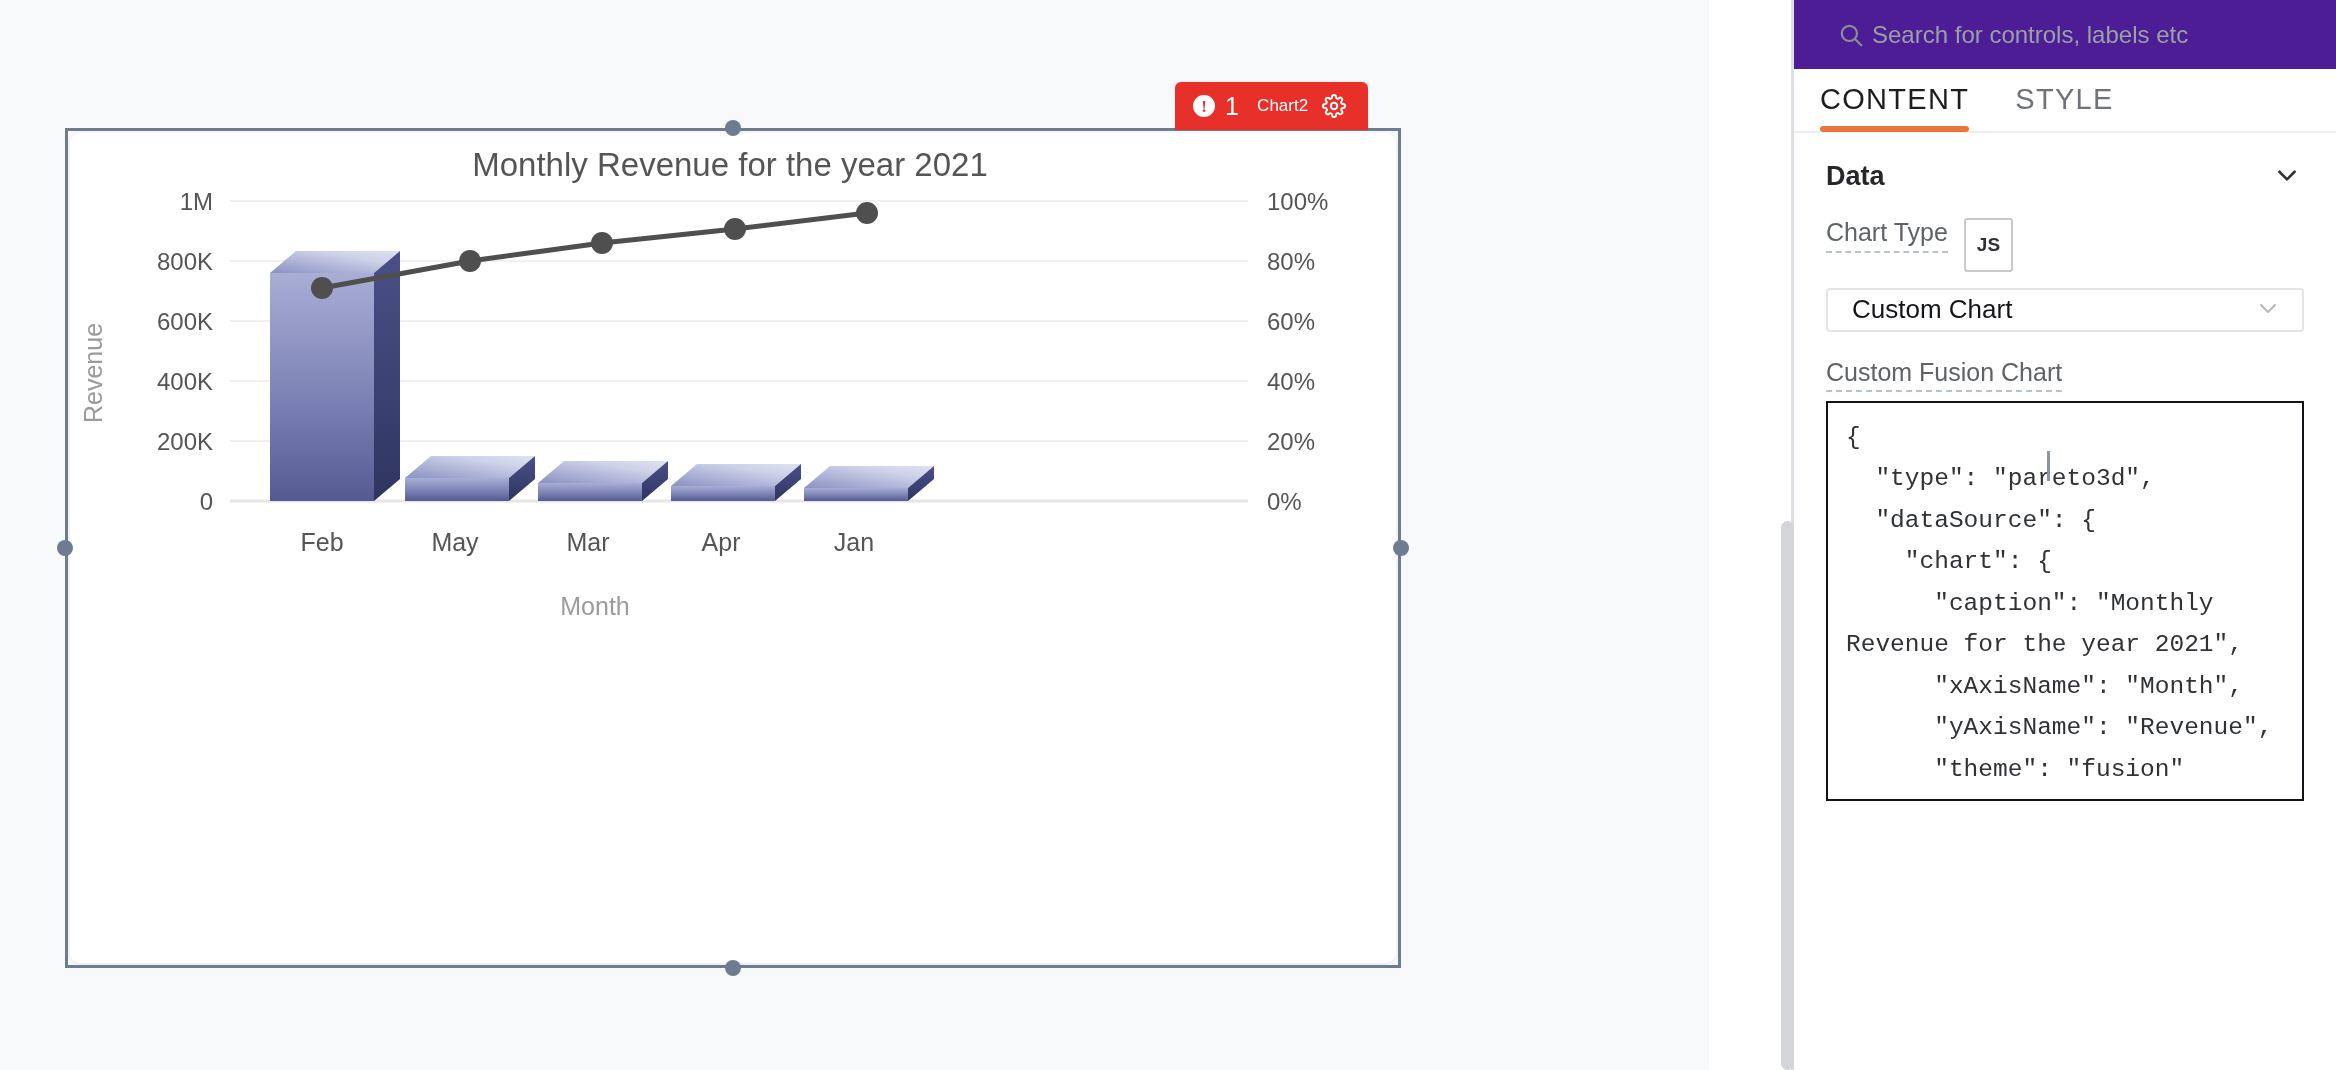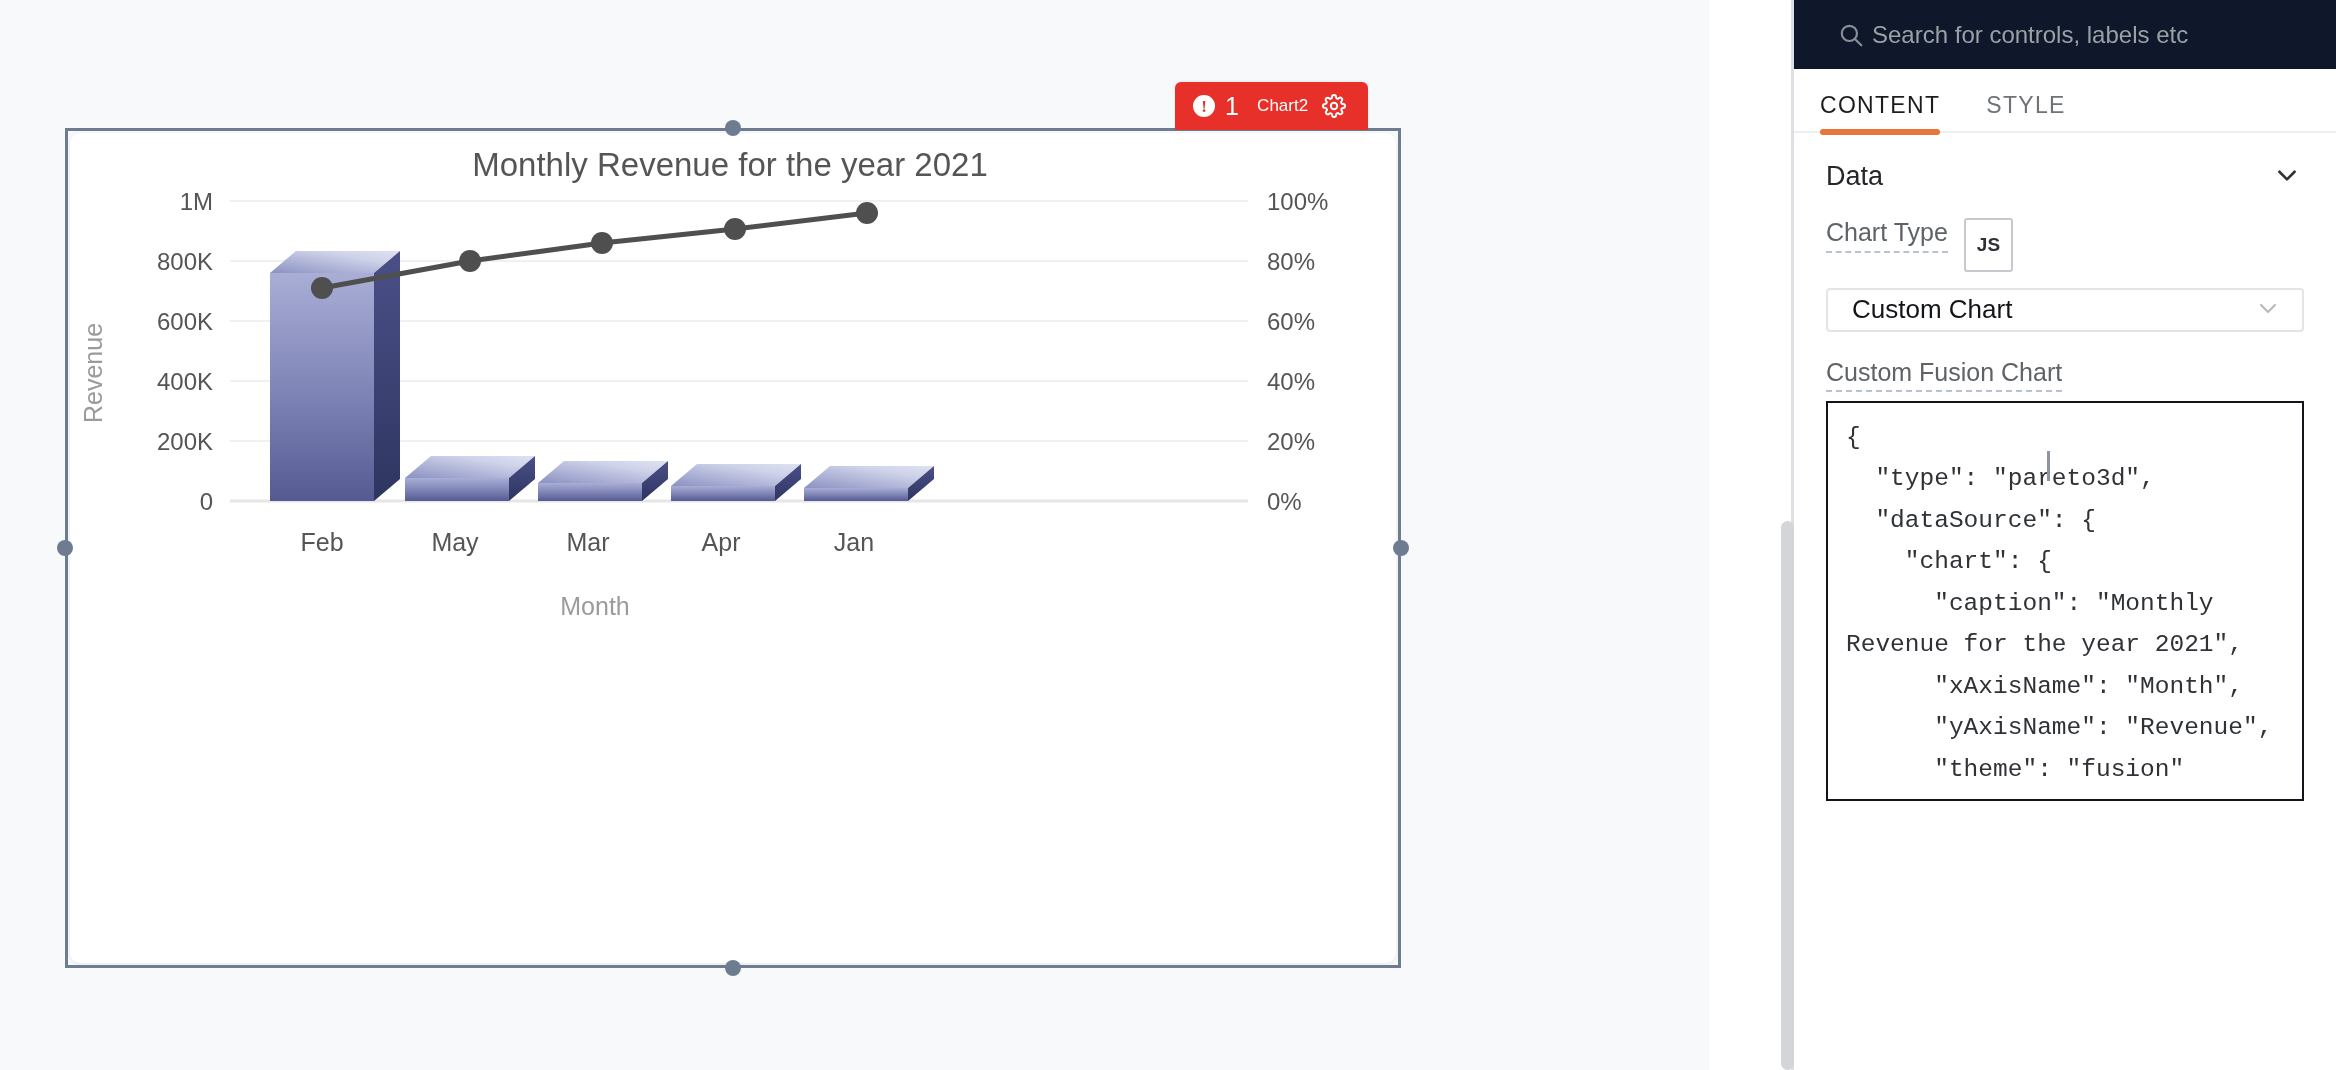--- a/index.html
+++ b/index.html
@@ -86,53 +86,53 @@
 
   
   .panel {
     position: absolute; left: 1794px; top: 0;
     width: 542px; height: 1070px;
     background: #ffffff;
   }
   .search-bar {
     position: relative;
     height: 69px; width: 542px;
-    background: #0f172a;
+    background: #4c1d95;
     display: flex; align-items: center;
     padding-left: 50px;
   }
   .search-icon { position: absolute; left: 44px; top: 22px; width: 26px; height: 26px; }
   .search-text {
     font-size: 24px; color: #9aa0a6;
     margin-left: 28px;
   }
   .tabs {
     position: relative;
     height: 64px; width: 542px;
     border-bottom: 2px solid #eceef0;
     display: flex; align-items: center;
     padding-left: 26px; gap: 46px;
   }
   .tab {
-    font-size: 23px; letter-spacing: 1.3px;
+    font-size: 29px; letter-spacing: 1.3px;
     color: #6f7377; padding-bottom: 14px; cursor: pointer;
-    position: relative; top: 12px;
+    position: relative; top: 6px;
   }
   .tab.active { color: #1c1d1f; }
   .tab.active::after {
     content: ""; position: absolute;
     left: 0; right: 0; bottom: -2px;
     height: 6px; background: #e8763a; border-radius: 3px;
   }
 
   .section-head {
     display: flex; align-items: center; justify-content: space-between;
     padding: 28px 36px 8px 32px;
   }
-  .section-title { font-size: 27px; font-weight: normal; color: #24262a; }
+  .section-title { font-size: 27px; font-weight: bold; color: #24262a; }
   .chev { width: 26px; height: 26px; }
 
   .field-label-row {
     display: flex; align-items: flex-start; gap: 16px;
     padding: 18px 32px 0 32px;
   }
   .field-label {
     font-size: 25px; color: #5f6368;
     border-bottom: 2px dashed #b9c3d0;
     padding-bottom: 4px;

